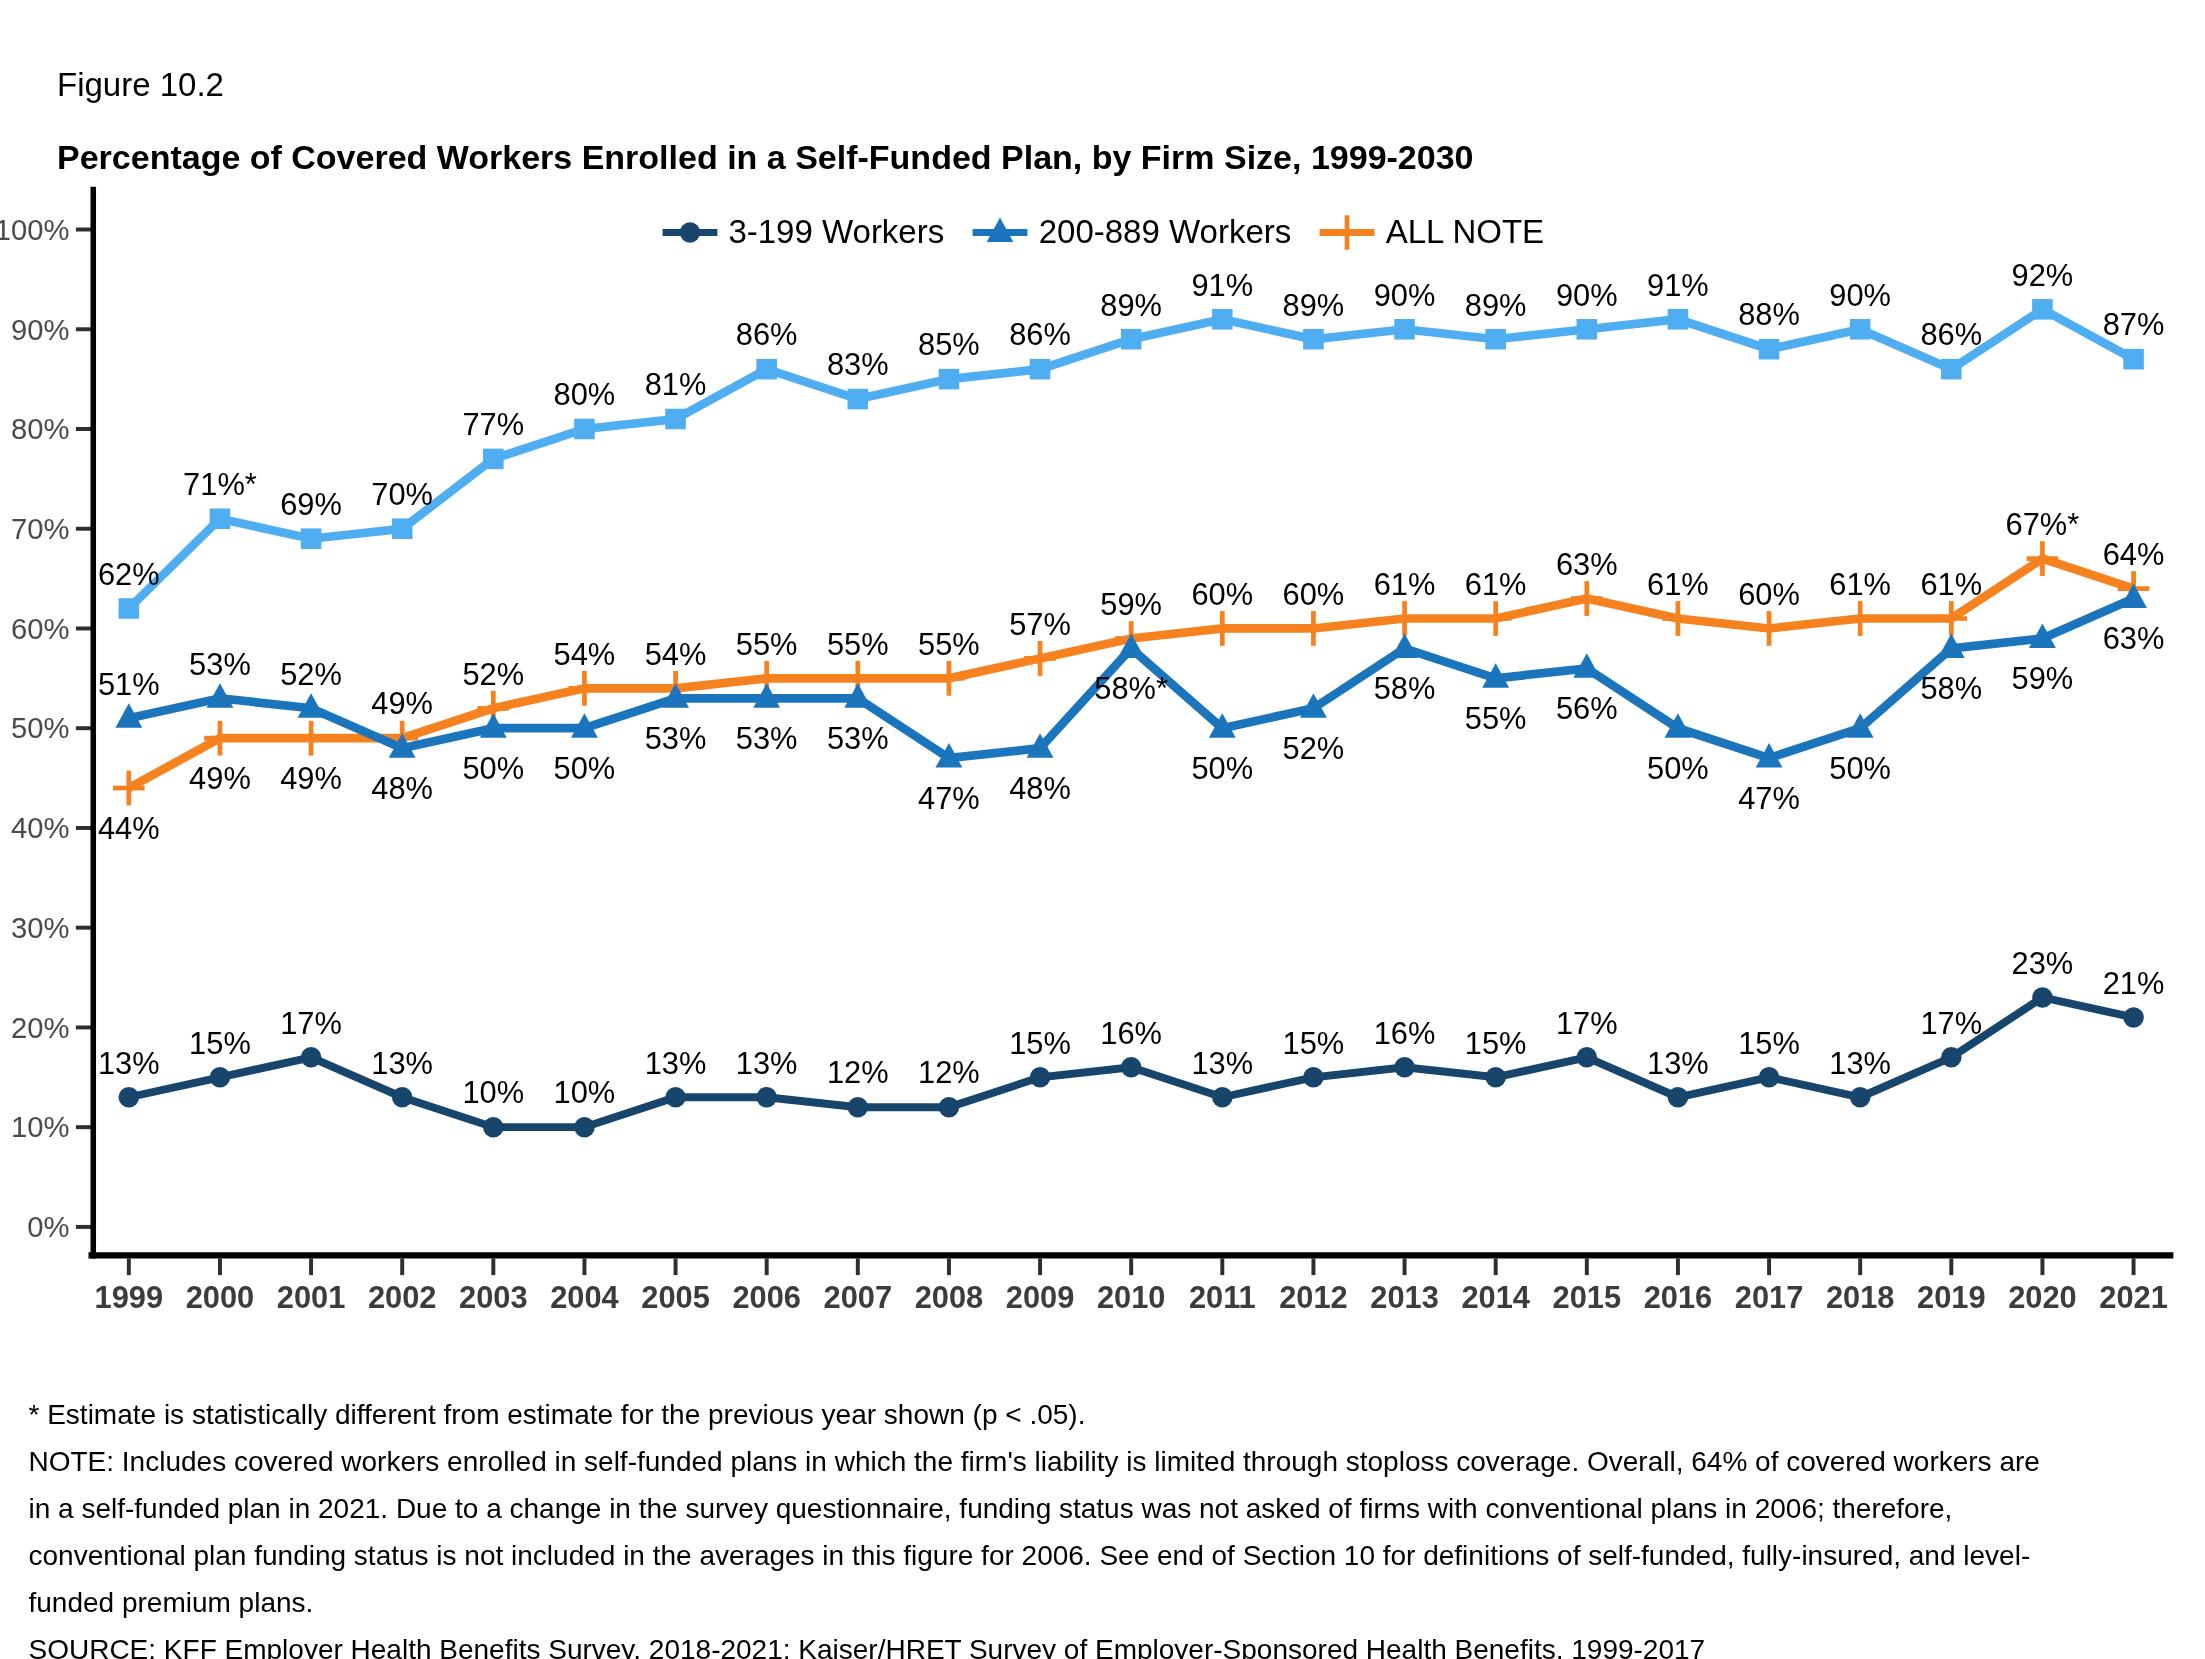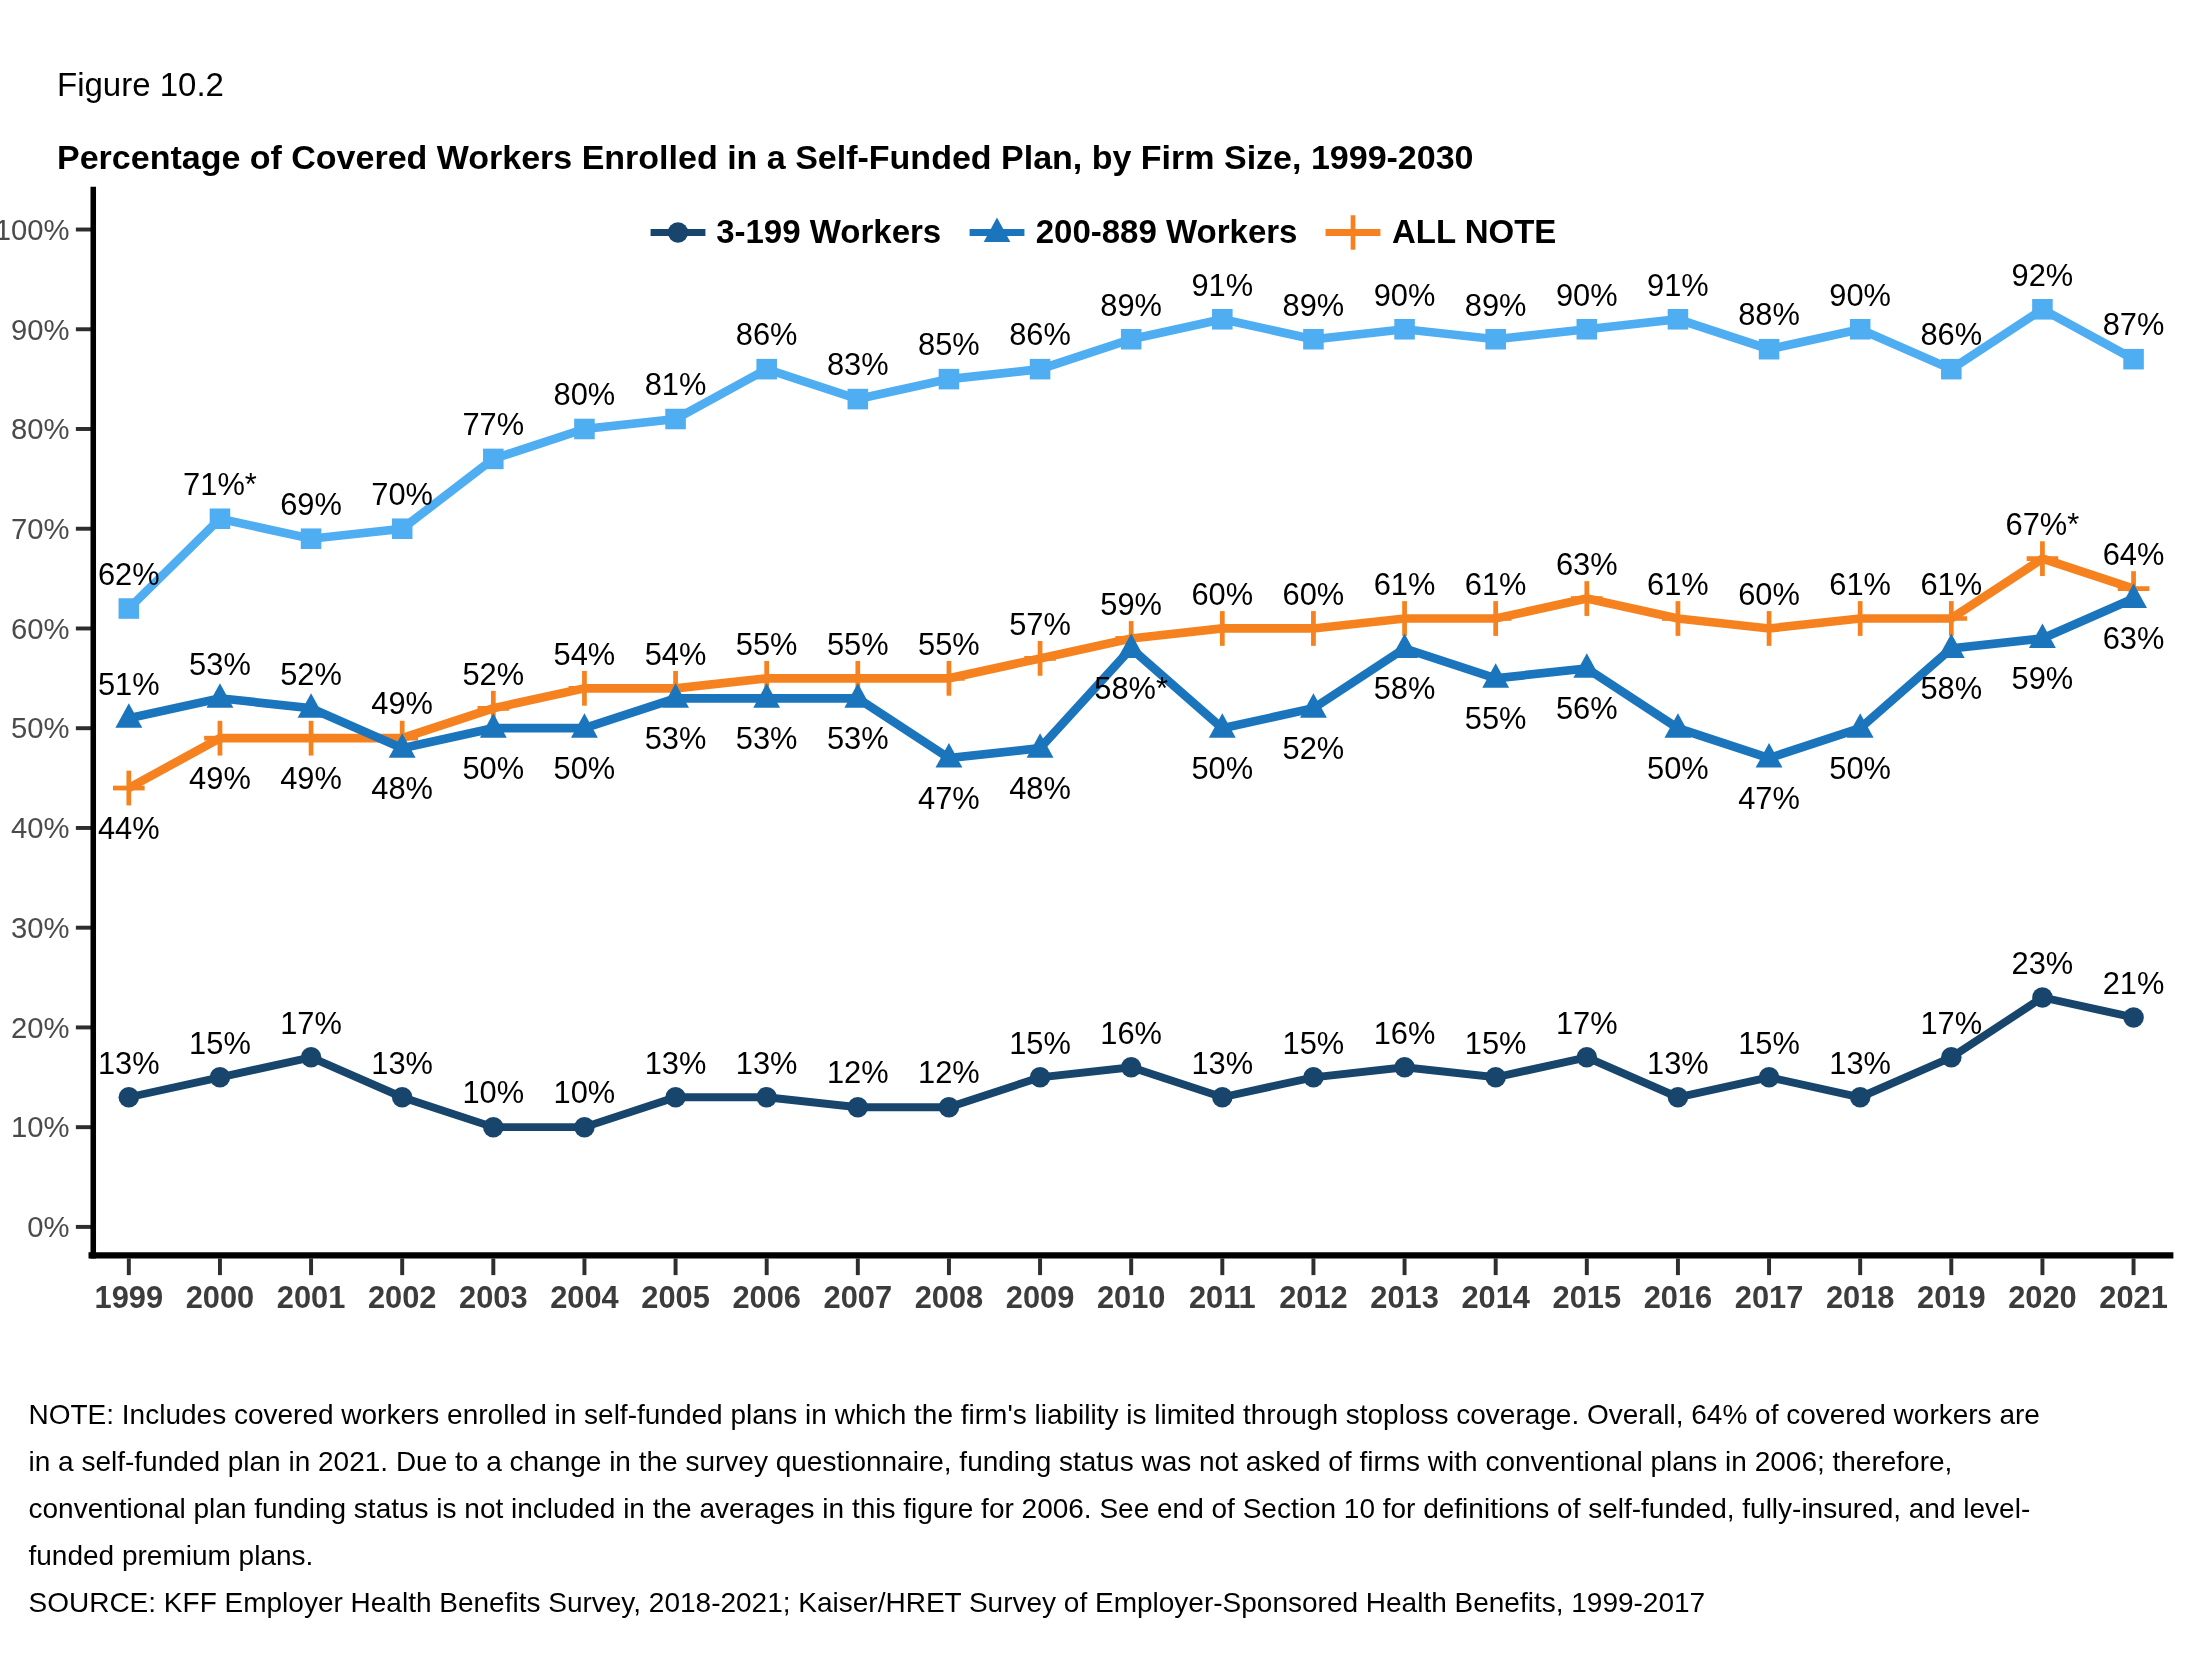--- a/index.html
+++ b/index.html
@@ -17,21 +17,20 @@
   }
   .fig-title {
     position: absolute; left: 57px; top: 138px;
     font-size: 34px; font-weight: bold; color: #000;
     white-space: nowrap;
   }
   .legend {
     position: absolute; left: 0; top: 213px; width: 2205px;
     display: flex; justify-content: center; align-items: center; gap: 27px;
     z-index: 2;
-    font-weight: bold;
   }
   .legend-item { display: flex; align-items: center; gap: 9.5px; font-size: 33px; color: #000; }
   #chart { position: absolute; left: 0; top: 0; z-index: 1; }
   svg text { font-family: "Liberation Sans", sans-serif; }
   .footnotes {
     position: absolute; left: 28.5px; top: 1391px; width: 2012px;
     font-size: 28px; line-height: 47px; color: #000; z-index: 2;
   }
   .footnotes p { margin: 0; }
 </style>
@@ -344,16 +343,17 @@
     <text x="2007.8" y="726.94" text-anchor="middle" font-size="39" fill="#000">63%</text>
     <text x="2123.1" y="752.1800000000001" text-anchor="middle" font-size="39" fill="#000">61%</text>
     <text x="2238.4" y="764.8000000000001" text-anchor="middle" font-size="39" fill="#000">60%</text>
     <text x="2353.7" y="752.1800000000001" text-anchor="middle" font-size="39" fill="#000">61%</text>
     <text x="2469" y="752.1800000000001" text-anchor="middle" font-size="39" fill="#000">61%</text>
     <text x="2584.2999999999997" y="676.46" text-anchor="middle" font-size="39" fill="#000">67%*</text>
     <text x="2699.6" y="714.32" text-anchor="middle" font-size="39" fill="#000">64%</text>
   </svg>
 
 <div class="footnotes">
+  <p>* Estimate is statistically different from estimate for the previous year shown (p &lt; .05).</p>
   <p>NOTE: Includes covered workers enrolled in self-funded plans in which the firm's liability is limited through stoploss coverage. Overall, 64% of covered workers are in a self-funded plan in 2021. Due to a change in the survey questionnaire, funding status was not asked of firms with conventional plans in 2006; therefore, conventional plan funding status is not included in the averages in this figure for 2006. See end of Section 10 for definitions of self-funded, fully-insured, and level-funded premium plans.</p>
   <p>SOURCE: KFF Employer Health Benefits Survey, 2018-2021; Kaiser/HRET Survey of Employer-Sponsored Health Benefits, 1999-2017</p>
 </div>
 
 
 </body></html>

